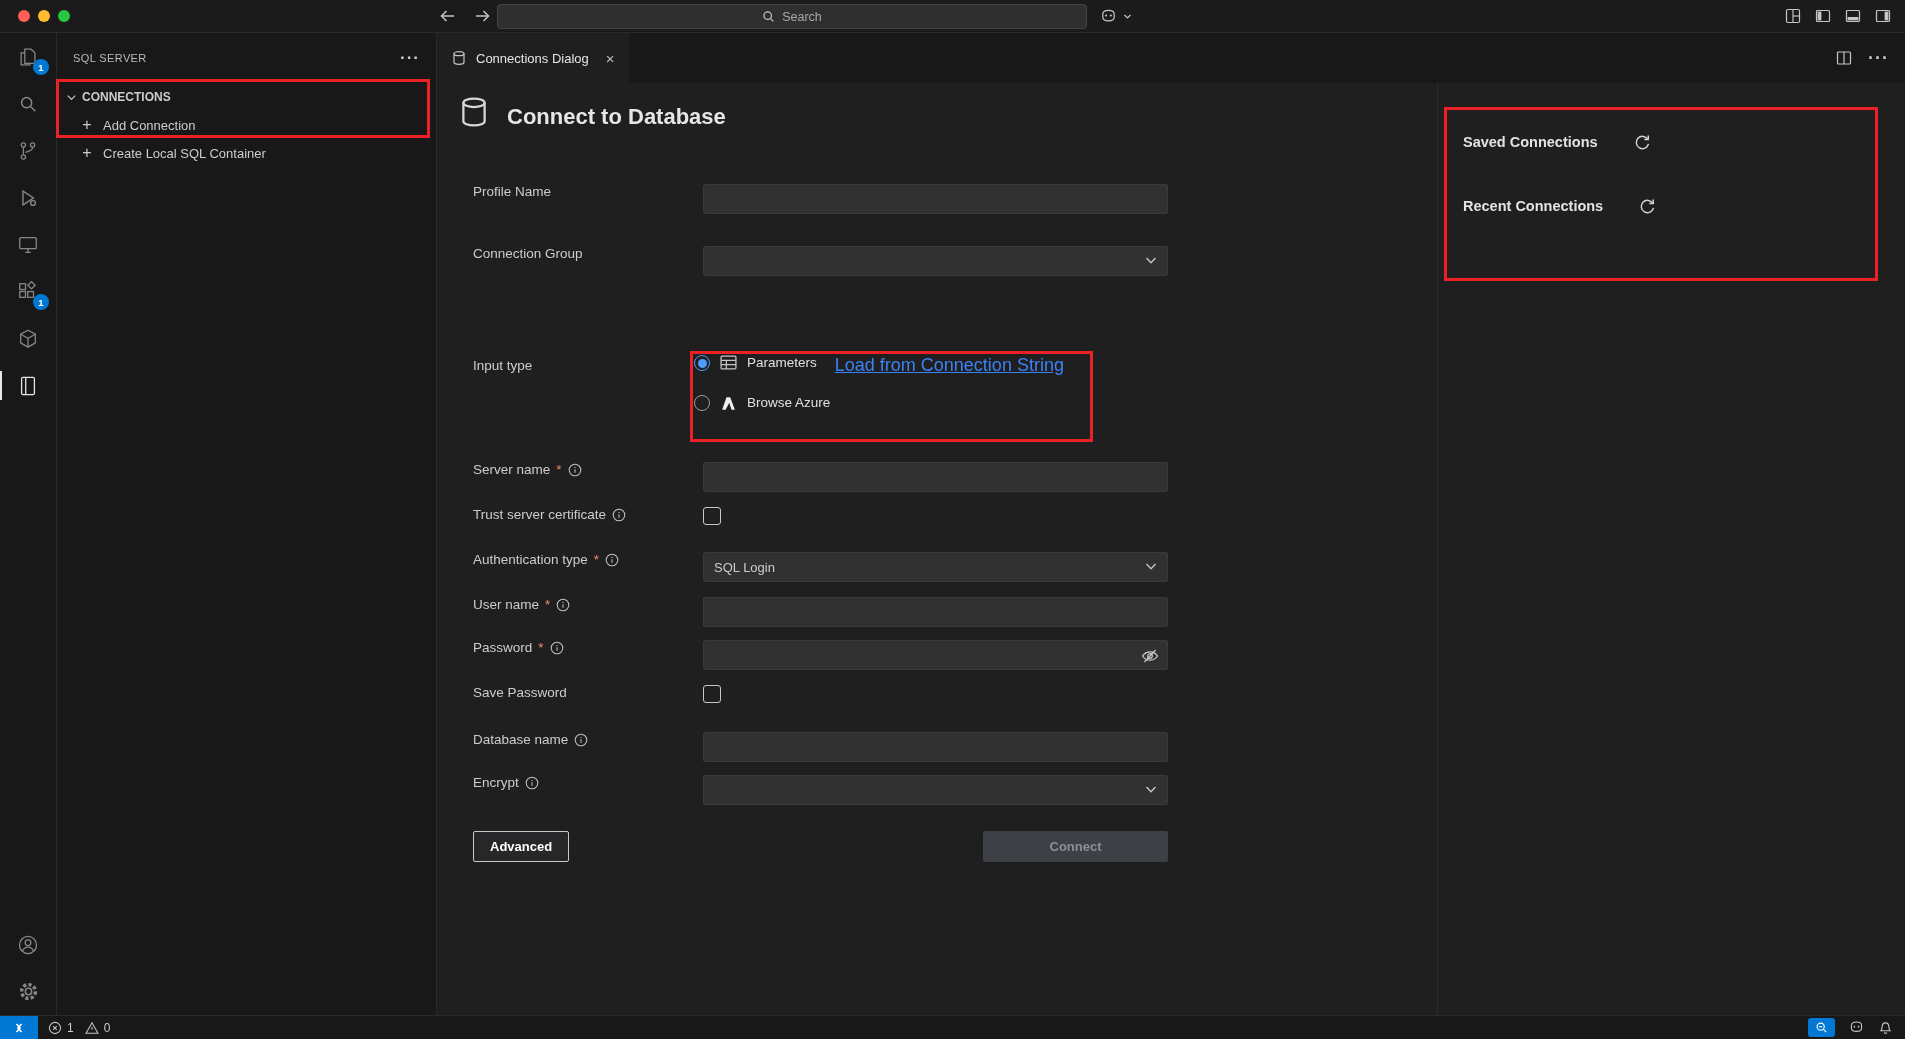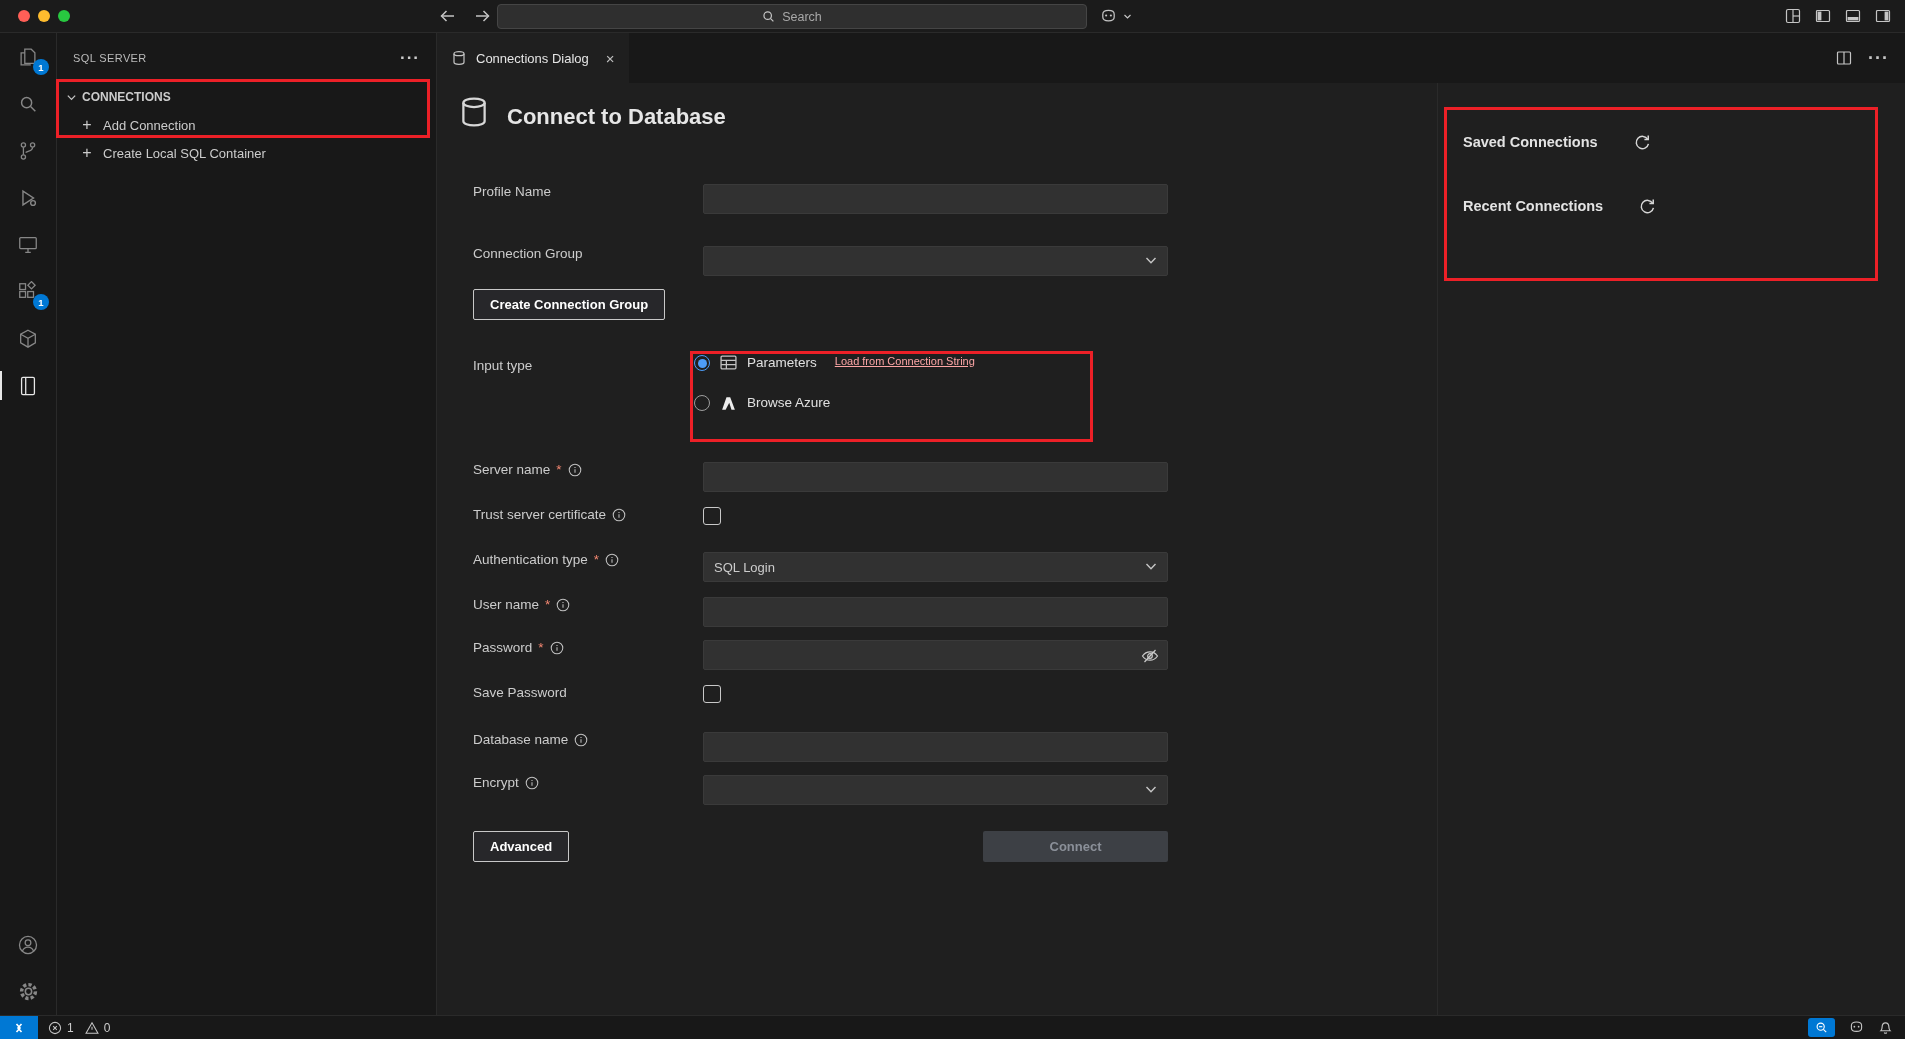--- a/index.html
+++ b/index.html
@@ -66,21 +66,21 @@
   .checkbox { width:18px; height:18px; border:1.5px solid #c8c8c8; border-radius:3px; background:transparent; flex:none; }
   .btn-secondary { height:31px; padding:0 16px; background:#27272a; border:1px solid #c8c8c8; border-radius:2px; color:#ffffff;
                    font-weight:700; font-size:13px; font-family:inherit; display:inline-flex; align-items:center; }
   .btn-disabled { position:absolute; left:510px; top:0; width:185px; height:31px; background:#3d4045; color:#8b9099; border:none; border-radius:2px;
                   font-size:13px; font-weight:600; font-family:inherit; display:flex; align-items:center; justify-content:center; }
   .radio-row { position:absolute; left:237px; height:36px; display:flex; gap:10px; }
   .radio { width:16px; height:16px; border-radius:50%; border:1.5px solid #9d9d9d; position:relative; flex:none; }
   .radio.checked { border-color:#4d9df8; }
   .radio.checked::after { content:""; position:absolute; inset:2.5px; border-radius:50%; background:#4d9df8; }
   .radio-label { font-size:13.5px; color:#e0e0e0; }
-  .link { color:#fca5a5; text-decoration:underline; font-size:11px; margin-left:8px; }
+  .link { color:#3b82f6; text-decoration:underline; font-size:18px; margin-left:8px; }
   .azure { color:#ededed; }
 
   
   .right-panel { position:absolute; left:1000px; top:0; bottom:0; width:468px; border-left:1px solid #2a2a2a; }
   .rp-row { position:absolute; left:25px; height:22px; display:flex; align-items:center; gap:36px; }
   .rp-label { font-size:14.5px; font-weight:700; color:#e3e3e3; }
   .rp-refresh { color:#d6d6d6; }
 
   
   .statusbar { position:absolute; left:0; right:0; bottom:0; height:24px; background:#181818; border-top:1px solid #2a2a2a;
@@ -318,23 +318,20 @@
         <div class="field dropdown">
           <span></span>
           <span class="ic">
             <svg width="12" height="8" viewBox="0 0 12 8" fill="none" stroke="currentColor" stroke-width="1.4">
                 <polyline points="1.5,1 6,5.8 10.5,1"></polyline>
               </svg>
           </span>
         </div>
       </div>
 
-      <div class="row" style="top:206px;height:31px">
-        <button class="btn-secondary">Create Connection Group</button>
-      </div>
 
       <div class="row" style="top:275px">
         <span class="row-label">
             <span>Input type</span>
           </span>
       </div>
       <div class="radio-row" style="top:272px">
         <span class="radio checked"></span>
         <span class="ic">
           <svg width="17" height="15" viewBox="0 0 16 14" fill="none" stroke="currentColor" stroke-width="1.2">

